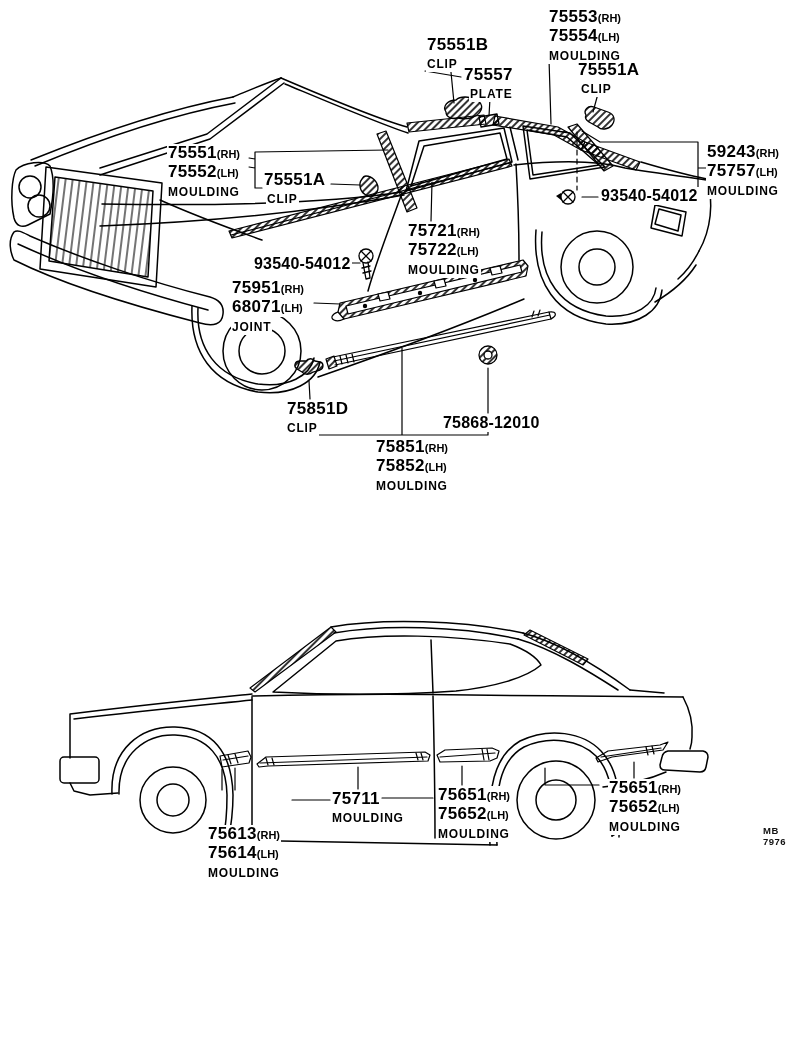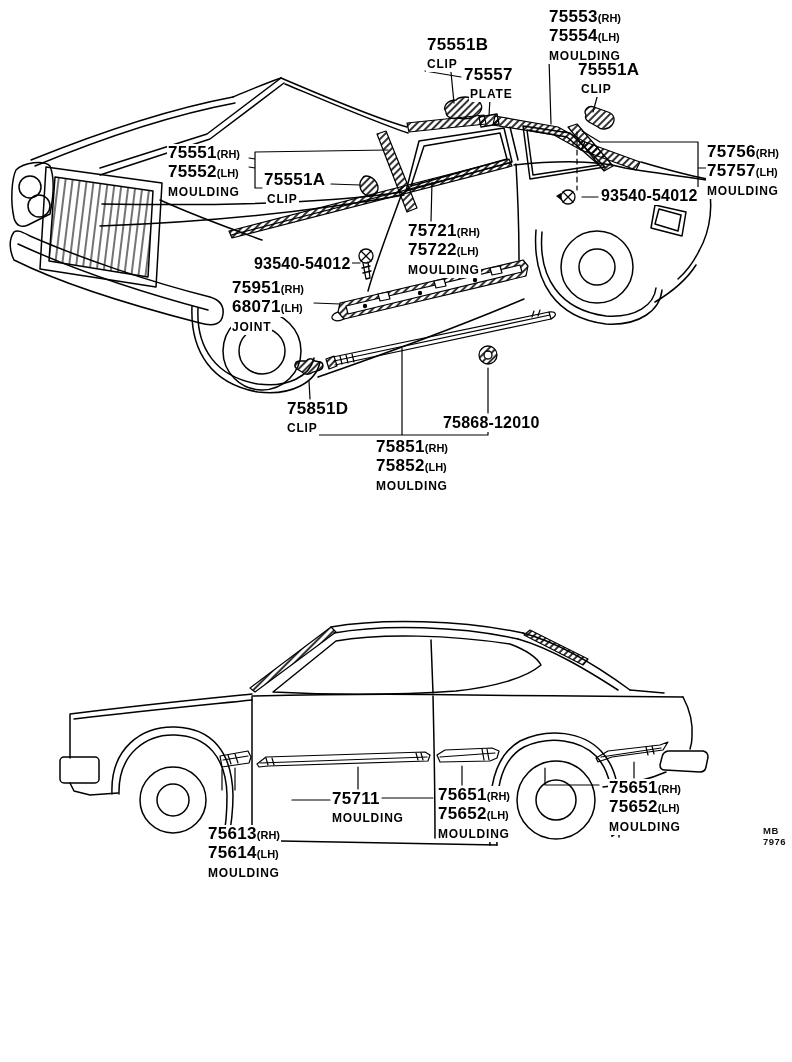--- a/index.html
+++ b/index.html
@@ -258,21 +258,21 @@
       <div class="plabel" style="left: 577px; top: 61px;">
         <div class="lrow lrow-num">
           <span class="num">75551A</span>
         </div>
         <div class="lrow lrow-cap" style="margin-left: 3px;">
           <span class="cap">CLIP</span>
         </div>
       </div>
       <div class="plabel" style="left: 706px; top: 143px;">
         <div class="lrow lrow-num">
-          <span class="num">75756</span>
+          <span class="num">59243</span>
           <span class="suf">(RH)</span>
         </div>
         <div class="lrow lrow-num">
           <span class="num">75757</span>
           <span class="suf">(LH)</span>
         </div>
         <div class="lrow lrow-cap">
           <span class="cap">MOULDING</span>
         </div>
       </div>

